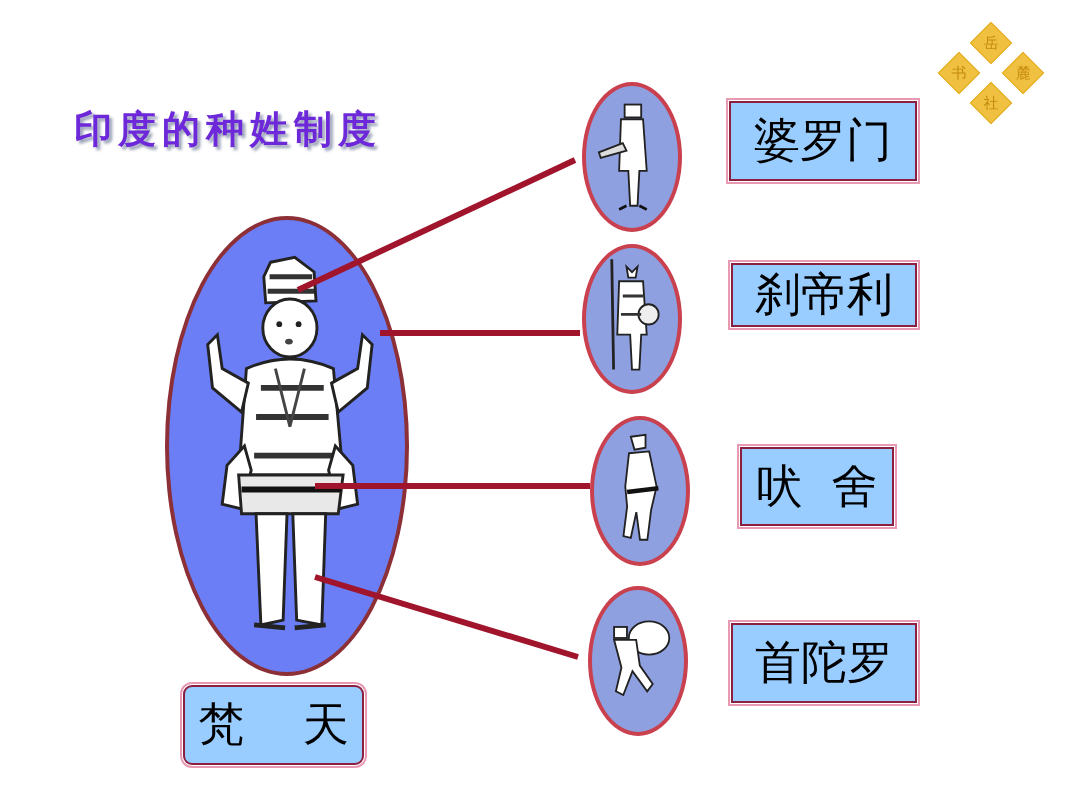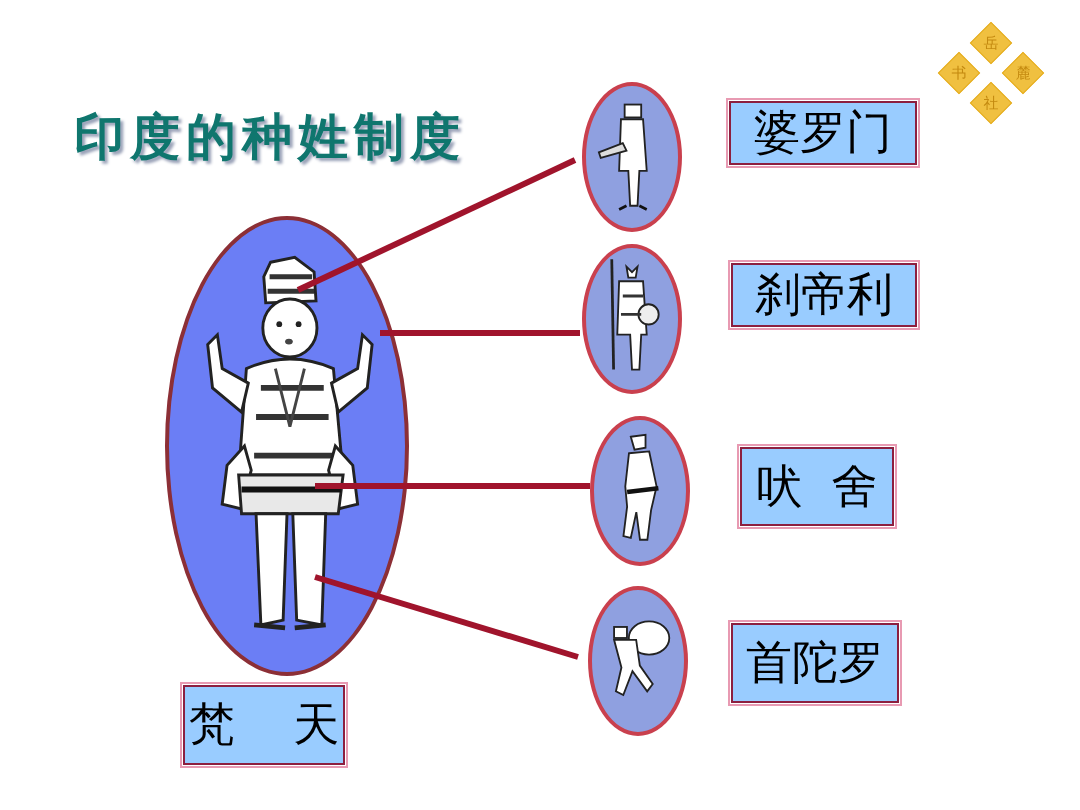--- a/index.html
+++ b/index.html
@@ -4,22 +4,22 @@
 <style>
   html, body { margin: 0; padding: 0; }
   body {
     width: 1080px; height: 810px; position: relative; overflow: hidden;
     background: #ffffff;
     font-family: "DejaVu Serif", serif;
   }
   .title {
     position: absolute; left: 74px; top: 104px;
     font-family: Liberation Mono, monospace;
-    font-weight: bold; font-size: 50px; letter-spacing: 6px;
-    color: #0f766e;
+    font-weight: bold; font-size: 38px; letter-spacing: 6px;
+    color: #6d28d9;
     text-shadow: 3px 3px 3px #9aa2b8;
     white-space: nowrap;
   }
   .logo { position: absolute; left: 940px; top: 24px; width: 100px; height: 95px; }
   .logo .dia {
     position: absolute; width: 28px; height: 28px;
     background: #f0c040; border: 1px solid #e6ad1f;
     transform: rotate(45deg);
     display: flex; align-items: center; justify-content: center;
   }
@@ -133,17 +133,17 @@
   </svg>
 </div>
 <div class="small-oval" style="left:588px; top:586px;">
   <svg class="figure" viewBox="0 0 100 150">
     <ellipse cx="62" cy="50" rx="22" ry="18" fill="#fff" stroke="#222" stroke-width="2"></ellipse>
     <rect x="24" y="38" width="14" height="12" fill="#fff" stroke="#222" stroke-width="2"></rect>
     <path d="M24 52 L48 52 L52 80 L66 100 L60 108 L44 86 L34 112 L26 108 L32 82 Z" fill="#fff" stroke="#222" stroke-width="2"></path>
   </svg>
 </div>
 
-<div class="label-box" style="left:729px; top:101px; width:188px; height:64px;">婆罗门</div>
+<div class="label-box" style="left:729px; top:101px; width:188px; height:80px;">婆罗门</div>
 <div class="label-box" style="left:731px; top:263px; width:186px; height:64px;">刹帝利</div>
 <div class="label-box" style="left:740px; top:447px; width:154px; height:79px;">吠  舍</div>
-<div class="label-box" style="left:731px; top:623px; width:168px; height:80px;">首陀罗</div>
-<div class="label-box" style="left:183px; top:685px; width:162px; height:80px;">梵    天</div>
+<div class="label-box" style="left:731px; top:623px; width:186px; height:80px;">首陀罗</div>
+<div class="label-box" style="left:183px; top:685px; width:181px; height:80px;border-radius:9px;">梵    天</div>
 
 </body></html>

